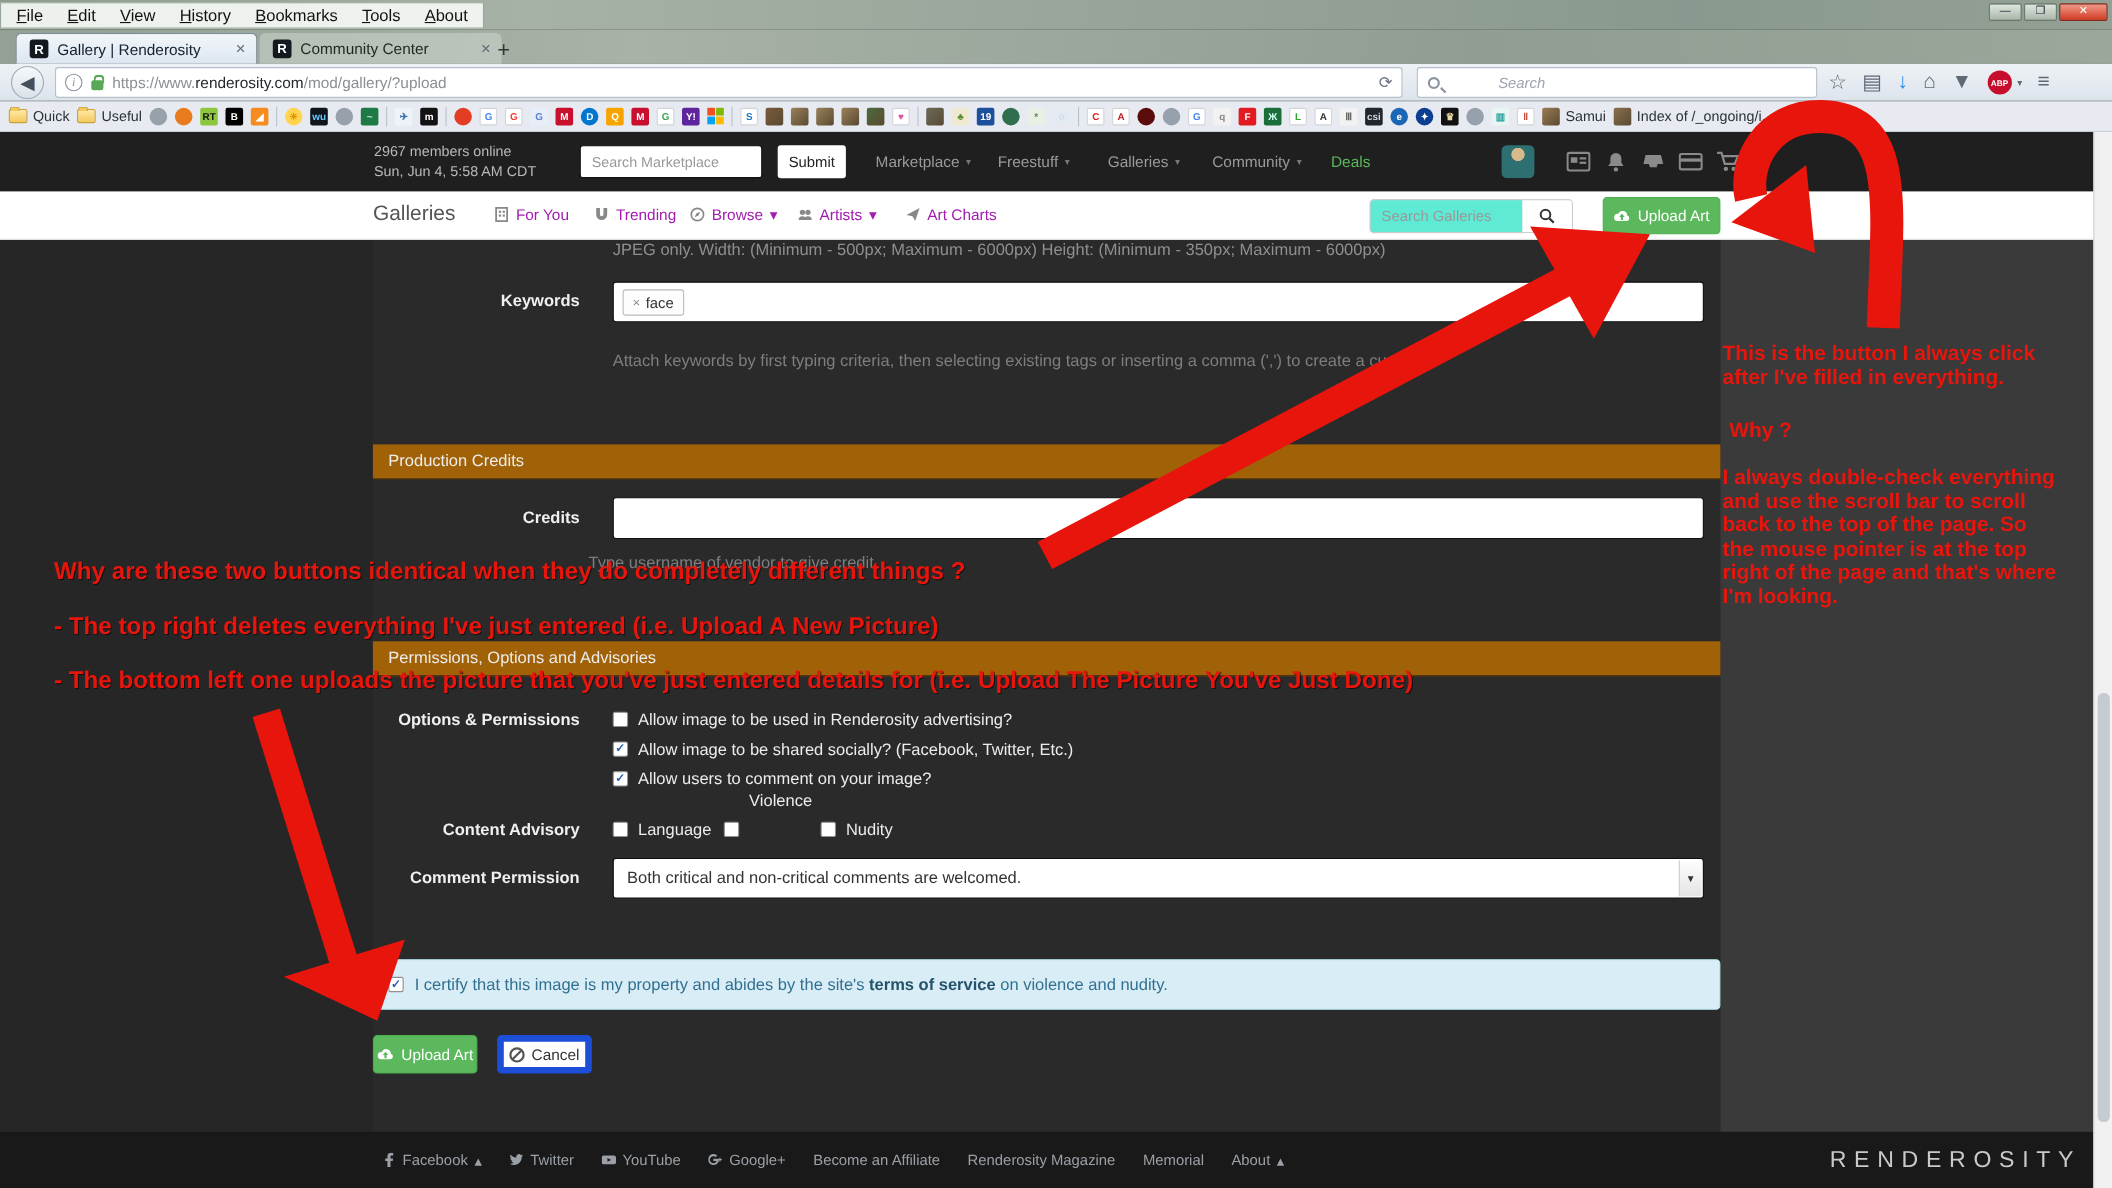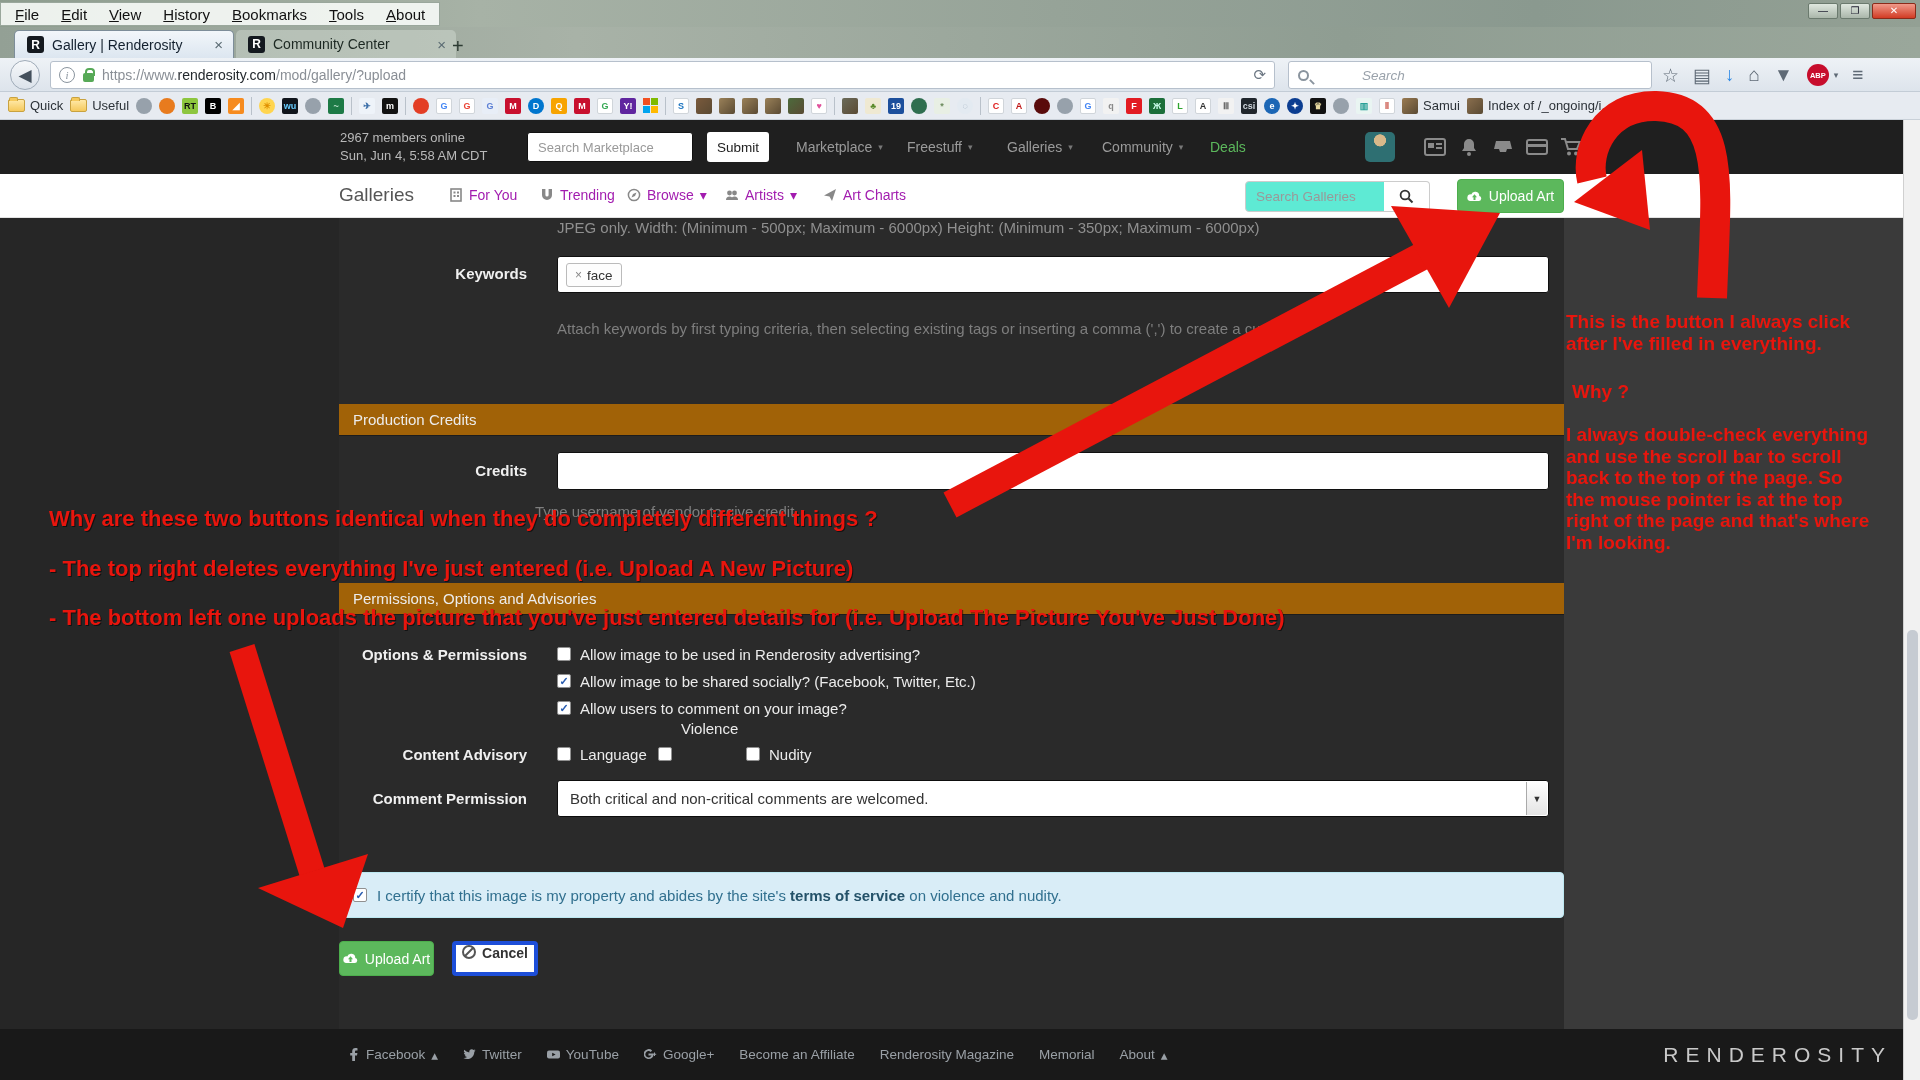--- a/index.html
+++ b/index.html
@@ -126,22 +126,22 @@
     background:linear-gradient(#fefefe,#e4e4e4); display:flex; align-items:center; justify-content:center;
     font-size:9px; color:#333; border-radius:0 2px 2px 0; }
 
   .certify { position:absolute; left:339px; top:872px; width:1225px; height:46px; background:#d9edf7;
     border:1px solid #bce8f1; border-radius:4px; display:flex; align-items:center; padding-left:13px; gap:10px;
     font-size:15px; color:#31708f; }
   .certify b { color:#245269; }
   .certify .cb { position:static; flex:0 0 auto; }
 
   .btn-cancel { position:absolute; left:452px; top:941px; width:86px; height:35px; background:#fff;
-    border:4px solid #1d4ed8; border-radius:4px; color:#333; font-size:14px;
-    display:flex; justify-content:center; gap:6px;font-weight:bold; }
+    border:6px solid #1d4ed8; border-radius:4px; color:#333; font-size:14px;
+    display:flex; align-items:center; justify-content:center; gap:6px; }
   .upload-bottom { position:absolute; left:339px; top:941px; width:95px; height:35px; }
   .noicon { width:14px; height:14px; border:2px solid #555; border-radius:50%; position:relative; }
   .noicon::after { content:""; position:absolute; left:-1px; top:4px; width:12px; height:2px; background:#555; transform:rotate(-45deg); }
 
   .footer { position:absolute; left:0; top:1029px; width:1920px; height:51px; background:#191919; }
   .flinks { position:absolute; left:347px; top:0; height:51px; display:flex; align-items:center; gap:25px;
     font-size:13.5px; color:#9aa0a6; }
   .flink { display:flex; align-items:center; gap:6px; }
   .flink svg { width:13px; height:13px; }
   .flogo { position:absolute; right:28px; top:14px; font-size:21px; letter-spacing:7px; color:#c9c9c9;

